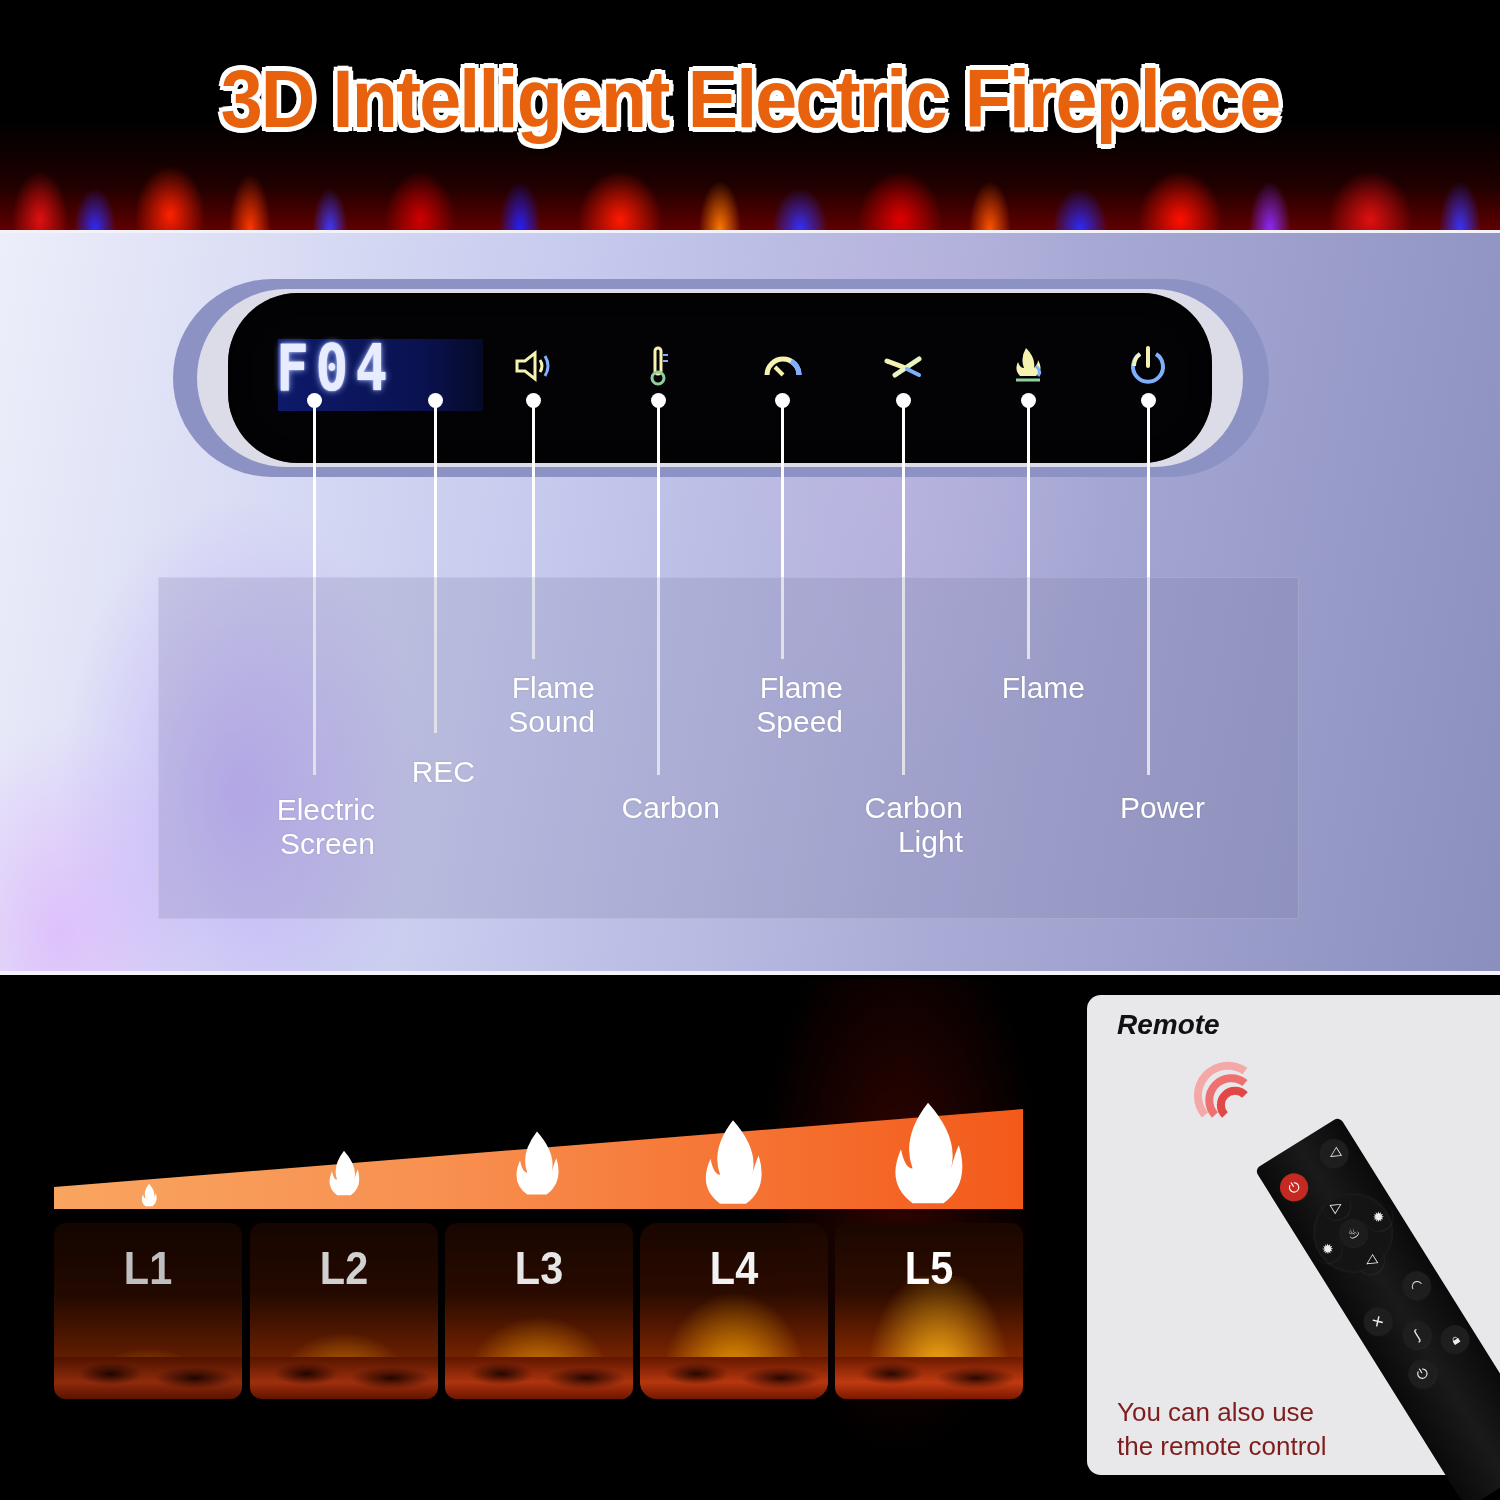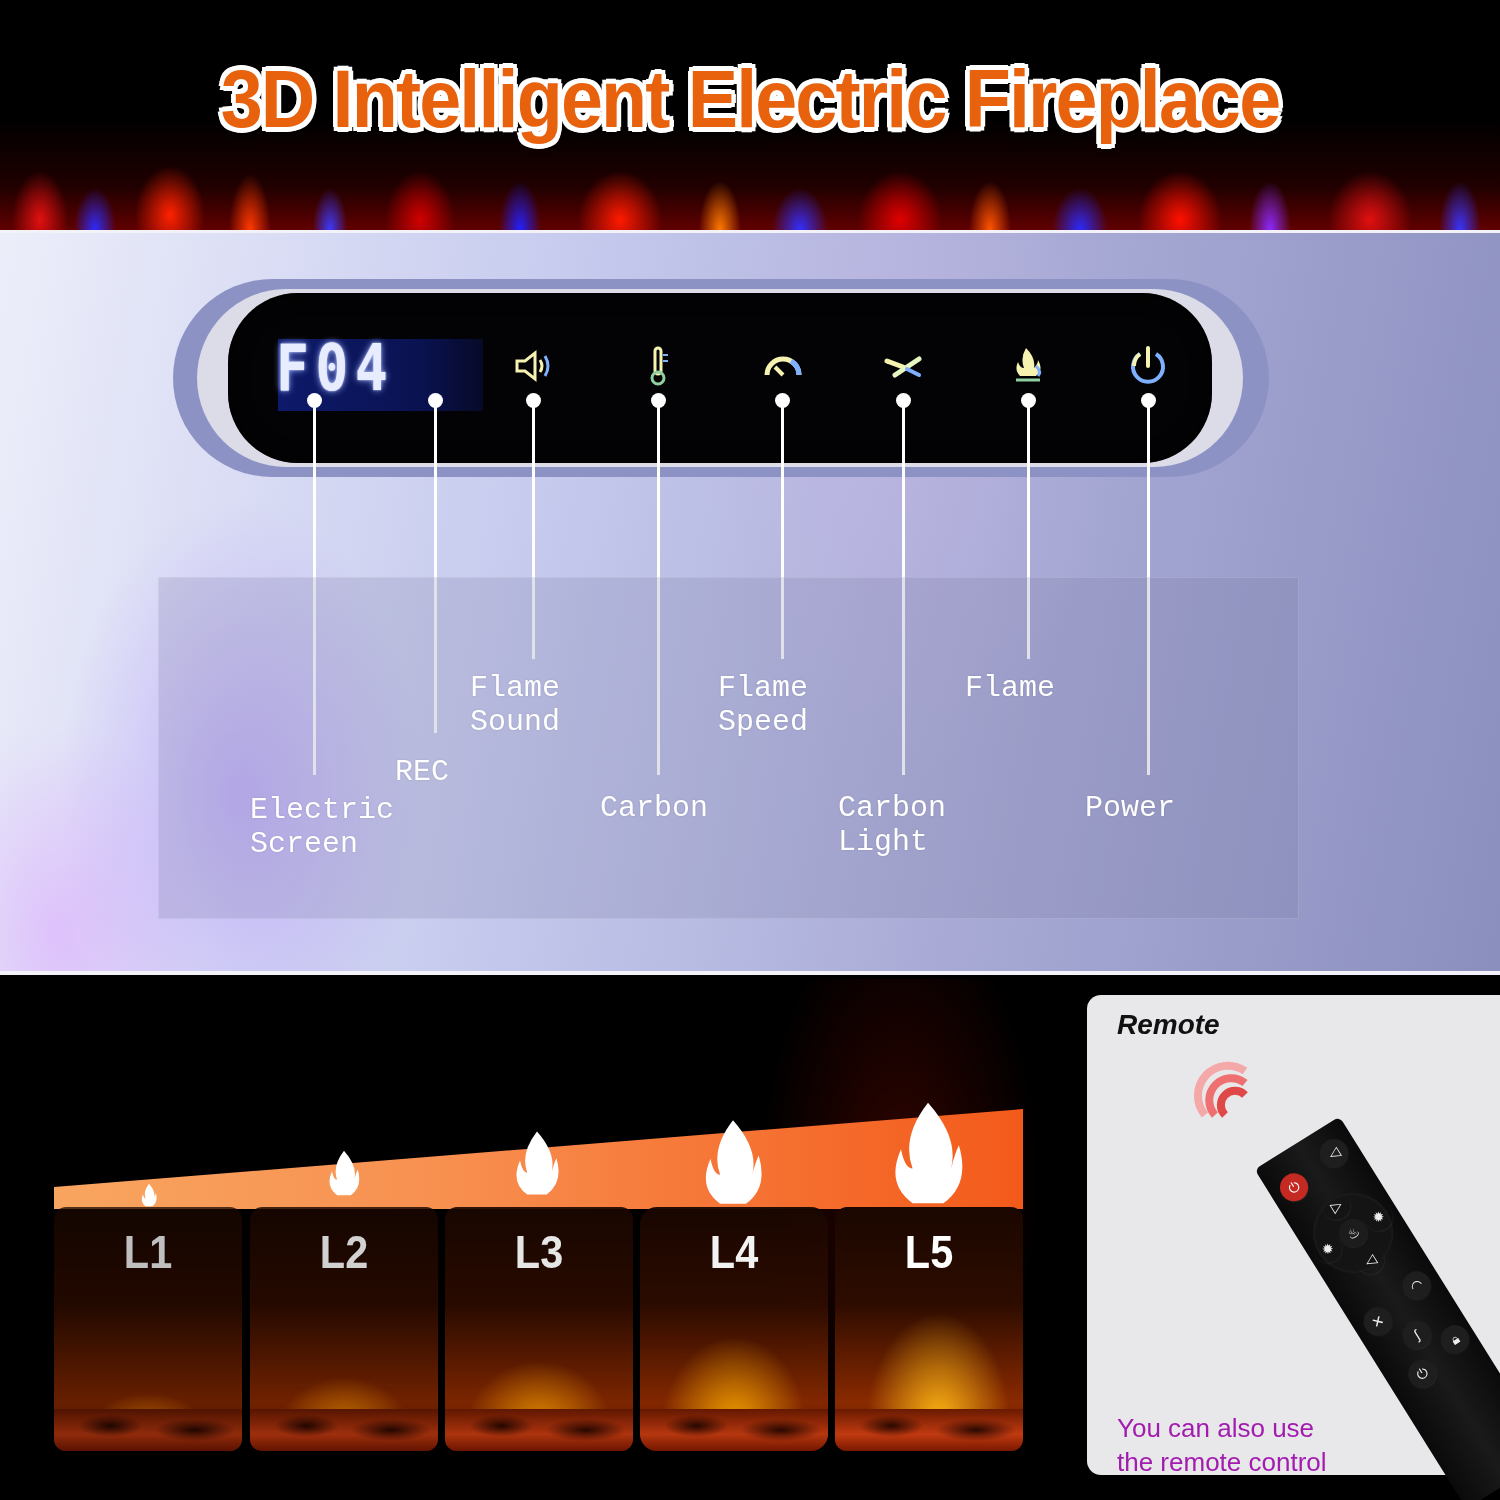--- a/index.html
+++ b/index.html
@@ -91,22 +91,22 @@
     position: absolute; width: 3px; background: #fff;
   }
 
   .labels-box {
     position: absolute; left: 158px; top: 344px; width: 1141px; height: 342px;
     background: rgba(120,120,160,0.22);
     border: 1px solid rgba(255,255,255,0.15);
   }
   .label {
     position: absolute; color: #fff; font-size: 30px; line-height: 34px;
-    text-align: left; white-space: nowrap;
-    font-family: Liberation Mono, monospace;
+    text-align: right; white-space: nowrap;
+    font-family: Liberation Sans, sans-serif;
     text-shadow: 0 0 2px rgba(0,0,0,0.15);
   }
 
   
   .bottom {
     position: absolute; left: 0; top: 979px; width: 1500px; height: 521px;
     background: #000;
   }
   .bottom .glow {
     position: absolute; left: 700px; top: 0; width: 400px; height: 521px;
@@ -121,21 +121,21 @@
     position: absolute; left: 54px; top: 130px; width: 969px; height: 100px;
     background: linear-gradient(90deg, #f8a560 0%, #f89050 40%, #f57030 75%, #f35a1a 100%);
     clip-path: polygon(0 78%, 100% 0, 100% 100%, 0 100%);
   }
   .ramp-flame {
     position: absolute; color: #fff;
     text-shadow: 0 0 6px rgba(255,255,255,0.8);
     line-height: 1;
   }
   .level-card {
-    position: absolute; top: 228px; width: 188px; height: 244px;
+    position: absolute; top: 244px; width: 188px; height: 176px;
     border-radius: 12px; overflow: hidden;
     background:
       radial-gradient(ellipse 90px 60px at 50% 100%, rgba(255,120,0,0.9) 0%, rgba(255,60,0,0) 70%),
       linear-gradient(to bottom, #1a0700 0%, #2e0c00 40%, #8a2a00 80%, #5a1a00 100%);
   }
   .level-card .fire {
     position: absolute; left: 0; right: 0; bottom: 0; height: 70%;
   }
   .level-card .logs {
     position: absolute; left: 0; right: 0; bottom: 0; height: 42px;
@@ -153,22 +153,22 @@
 
   .remote-card {
     position: absolute; left: 1087px; top: 16px; width: 413px; height: 480px;
     background: #e8e8ea; border-radius: 14px 0 0 14px;
   }
   .remote-title {
     position: absolute; left: 30px; top: 14px;
     font-size: 28px; font-weight: 700; font-style: italic; color: #111;
   }
   .remote-caption {
-    position: absolute; left: 30px; top: 416px;
-    font-size: 26px; line-height: 34px; color: #a21caf;
+    position: absolute; left: 30px; top: 400px;
+    font-size: 26px; line-height: 34px; color: #7f1d1d;
   }
   .signal {
     position: absolute; left: 100px; top: 58px; width: 70px; height: 70px;
   }
   .remote-body {
     position: absolute; left: 160px; top: 148px; width: 100px; height: 400px;
     background: linear-gradient(90deg, #0a0a0a 0%, #1a1a1a 50%, #0a0a0a 100%);
     border-radius: 6px;
     transform: rotate(-32deg); transform-origin: 50px 0;
   }

